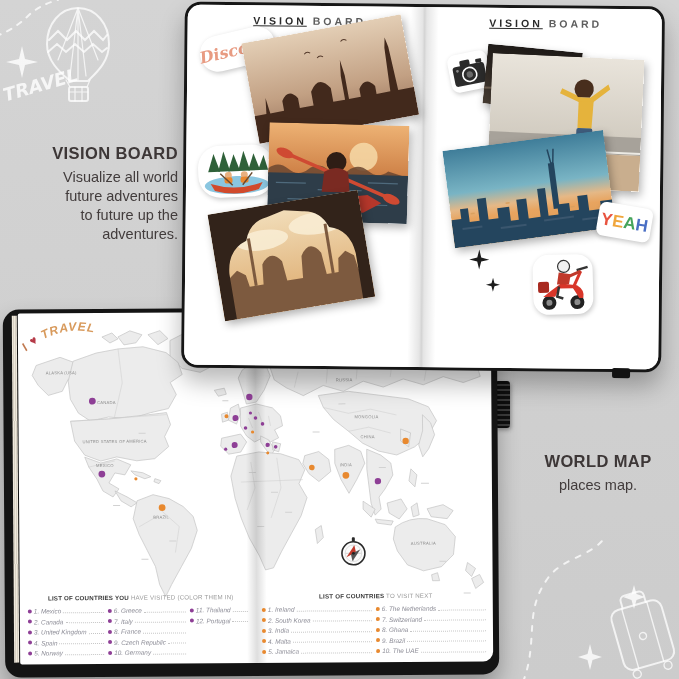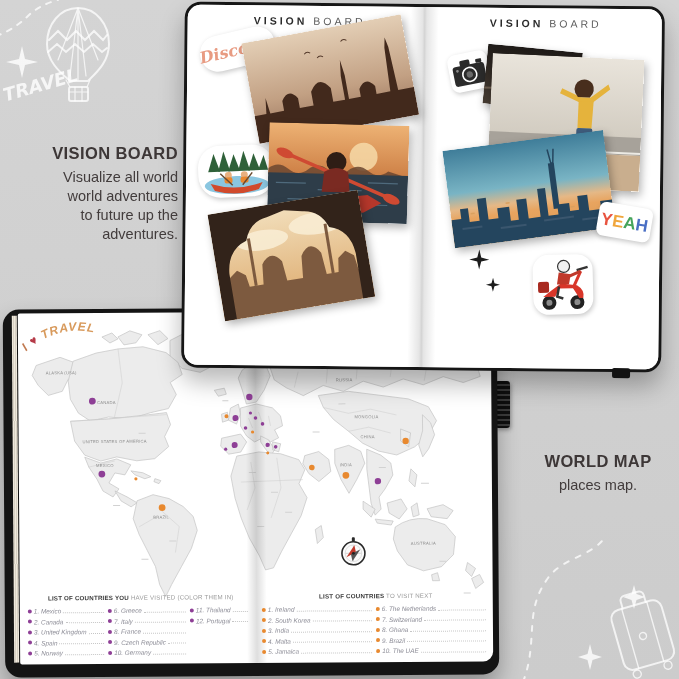--- a/index.html
+++ b/index.html
@@ -15,21 +15,21 @@
   .caption-line{font-size:14.5px;color:#423c3c;line-height:1.32;}
   
   .notebook-top{position:absolute;left:183px;top:4px;width:474px;height:360px;z-index:3;
     background:#fff;border:3px solid #161616;border-radius:16px;transform:rotate(.6deg);
     box-shadow:0 14px 24px rgba(0,0,0,.28);}
   .nb-pages{position:absolute;inset:0;border-radius:13px;overflow:hidden;background:#fff;}
   .spine-top{position:absolute;left:50%;top:0;bottom:0;width:28px;transform:translateX(-50%);
     background:linear-gradient(90deg,rgba(0,0,0,0),rgba(0,0,0,.10) 42%,rgba(0,0,0,.17) 50%,rgba(0,0,0,.10) 58%,rgba(0,0,0,0));}
   .page-header{position:absolute;top:9px;width:220px;text-align:center;font-size:10.5px;letter-spacing:3px;}
   .page-header.left{left:12px;}  .page-header.right{left:248px;}
-  .ph-bold{font-weight:700;color:#2b2b2b;} .ph-light{font-weight:400;color:#5d5d5d;}
+  .ph-bold{font-weight:700;color:#2b2b2b;text-decoration:underline;} .ph-light{font-weight:700;color:#5d5d5d;}
   .photo{position:absolute;box-shadow:2px 4px 8px rgba(0,0,0,.3);}
   .photo svg,.sticker svg{display:block;width:100%;height:100%;}
   .sticker{position:absolute;background:#fff;box-shadow:1px 2px 5px rgba(0,0,0,.22);
     display:flex;align-items:center;justify-content:center;}
   .st-discover{left:12px;top:26px;width:76px;height:36px;border-radius:18px;transform:rotate(-14deg);
     font-family:"DejaVu Serif",serif;font-style:italic;font-weight:bold;font-size:16px;color:#e89b82;}
   .ph-mosque{left:62px;top:22px;width:162px;height:102px;transform:rotate(-11deg);z-index:1;}
   .st-canoe{left:12px;top:140px;width:76px;height:52px;border-radius:22px;transform:rotate(-3deg);}
   .ph-kayak{left:82px;top:118px;width:140px;height:98px;transform:rotate(1deg);z-index:2;}
   .ph-arch{left:30px;top:196px;width:152px;height:108px;transform:rotate(-10deg);z-index:3;}
@@ -98,21 +98,21 @@
       <polygon points="590,644 592.5,654 602,657 592.5,660 590,670 587.5,660 578,657 587.5,654"></polygon>
       <polygon points="634,585 636.5,594 645,597 636.5,600 634,609 631.5,600 623,597 631.5,594"></polygon>
     </g>
     <text x="4" y="100" transform="rotate(-16 10 96)" font-size="18" font-style="italic" font-weight="bold" fill="#ffffff" fill-opacity=".8" font-family="DejaVu Sans, sans-serif">TRAVEL</text>
   </svg>
 
   <div class="caption caption-left">
     <div class="caption-title">VISION BOARD</div>
     <div>
         <div class="caption-line">Visualize all world</div>
-        <div class="caption-line">world adventures</div>
+        <div class="caption-line">future adventures</div>
         <div class="caption-line">to future up the</div>
         <div class="caption-line">adventures.</div>
       </div>
   </div>
 
   <div class="caption caption-right">
     <div class="caption-title">WORLD MAP</div>
     <div>
         <div class="caption-line">places map.</div>
       </div>

